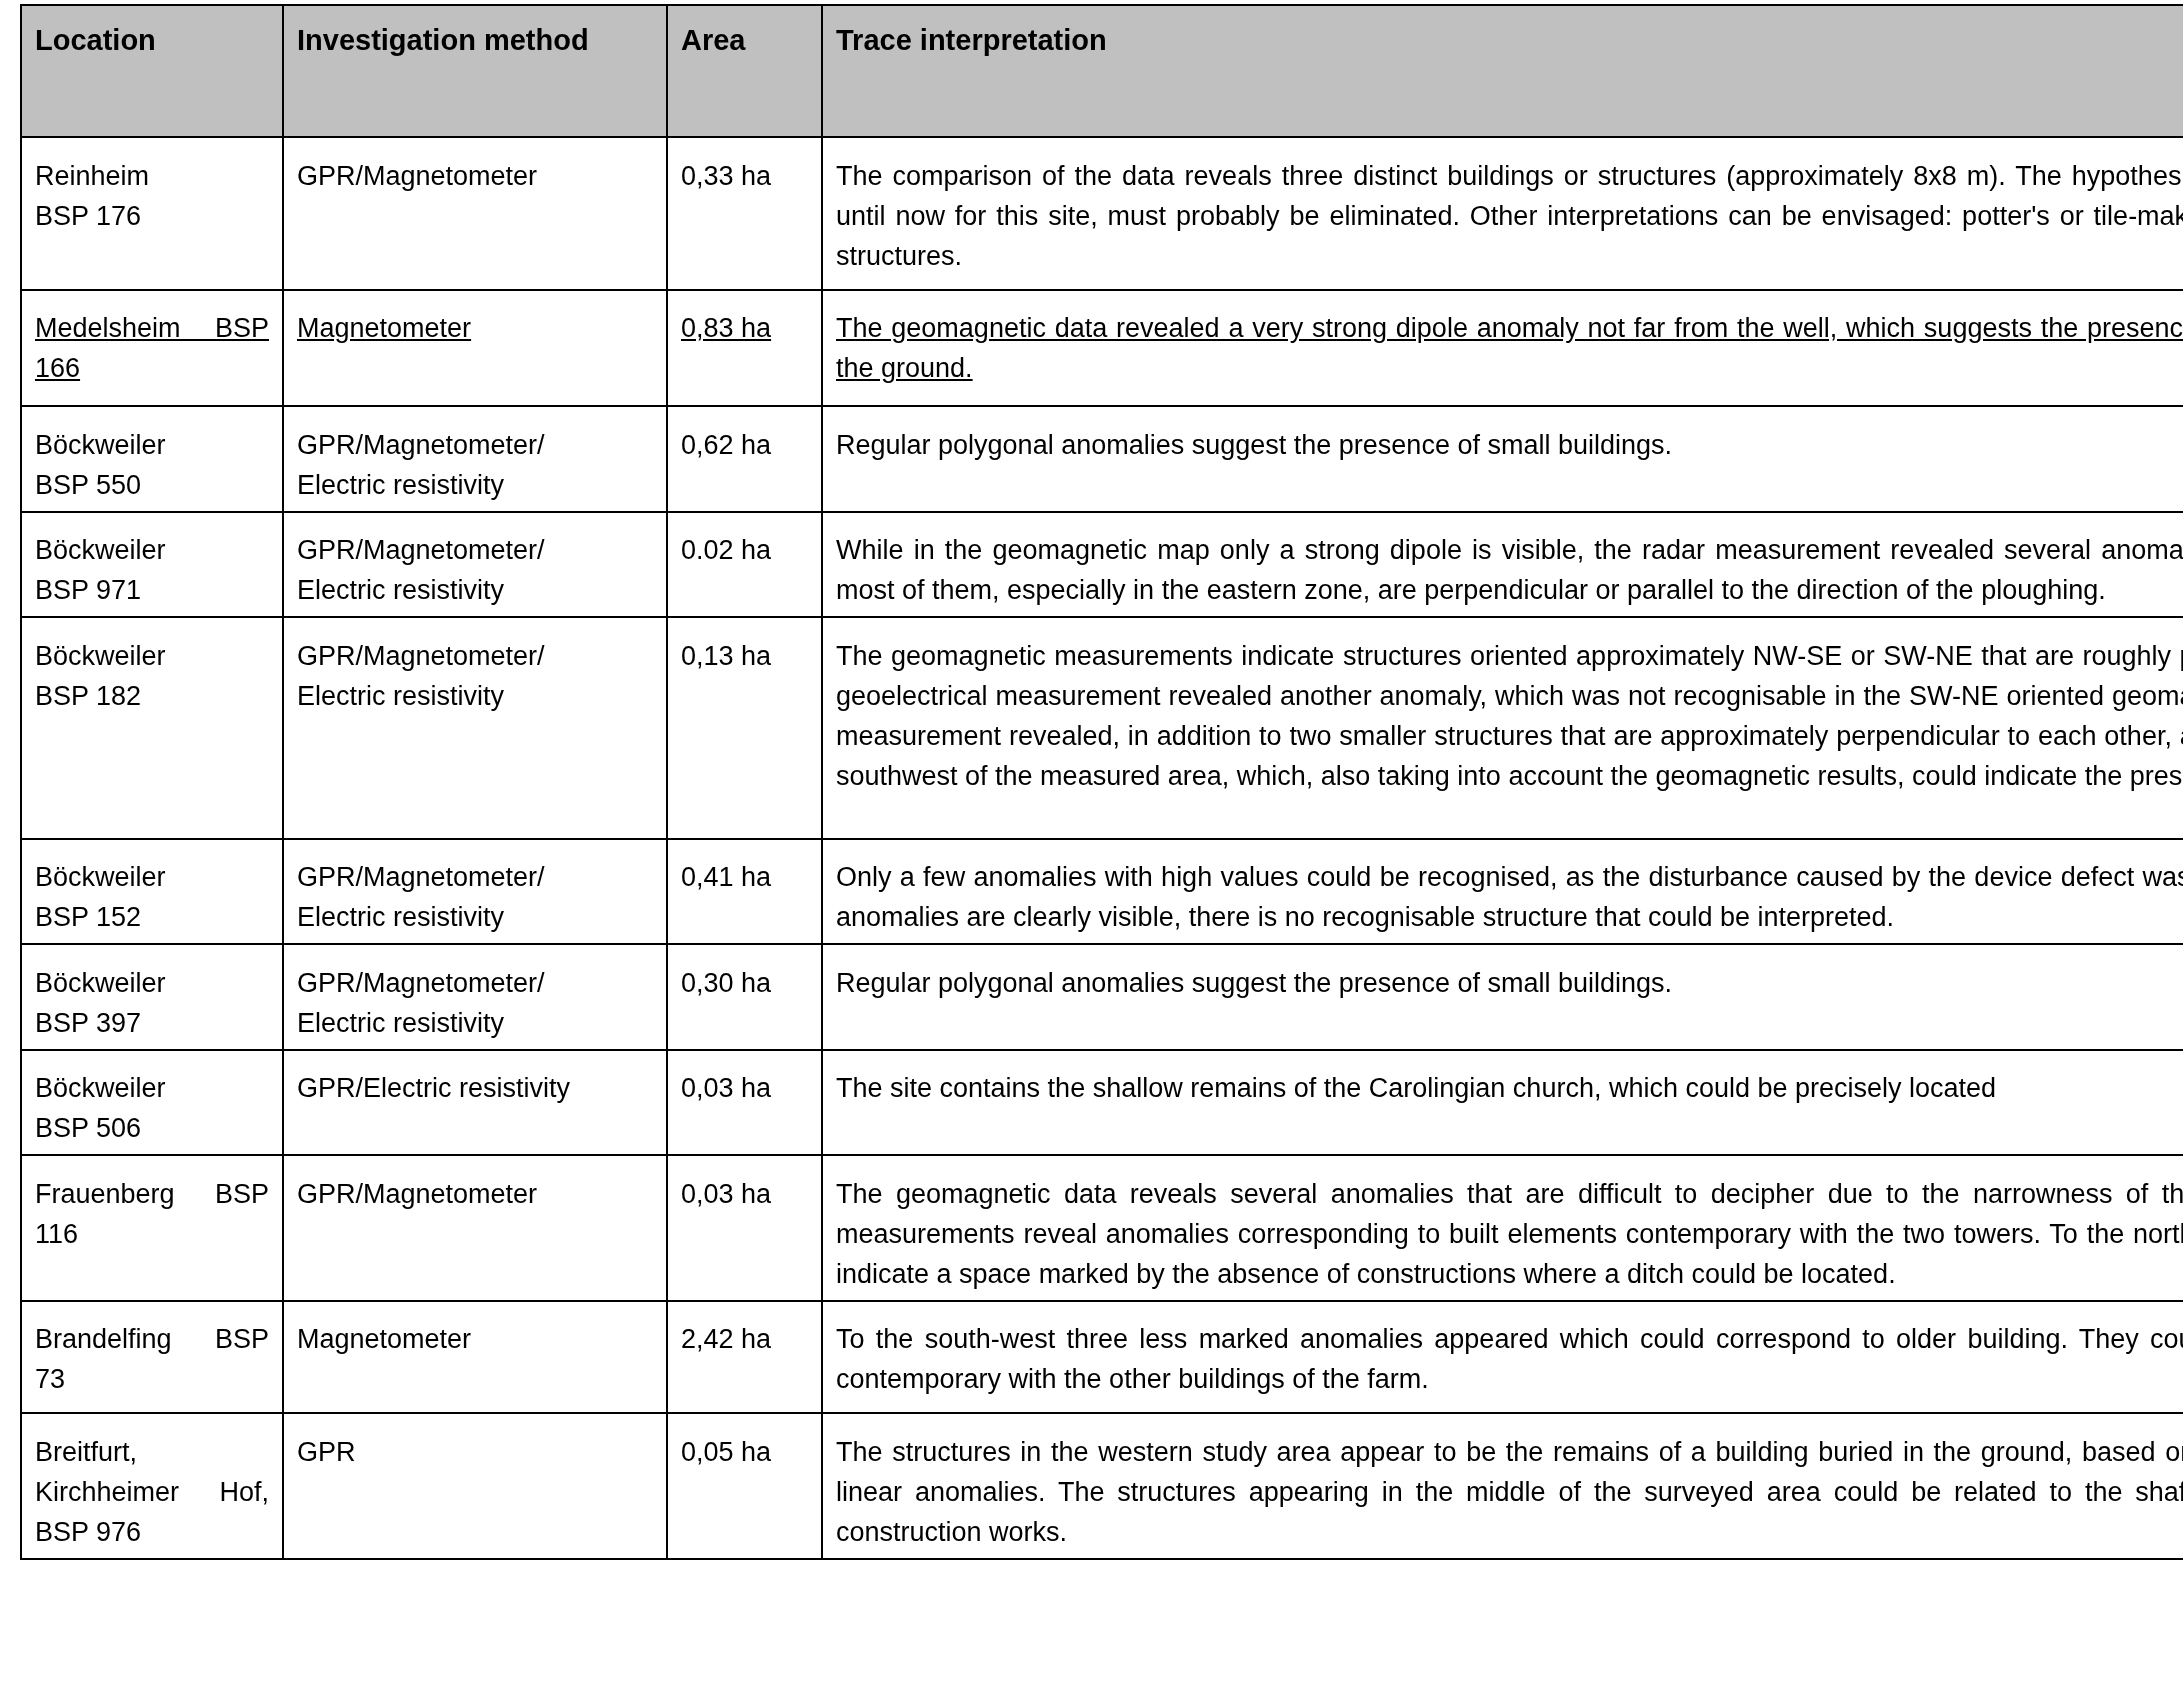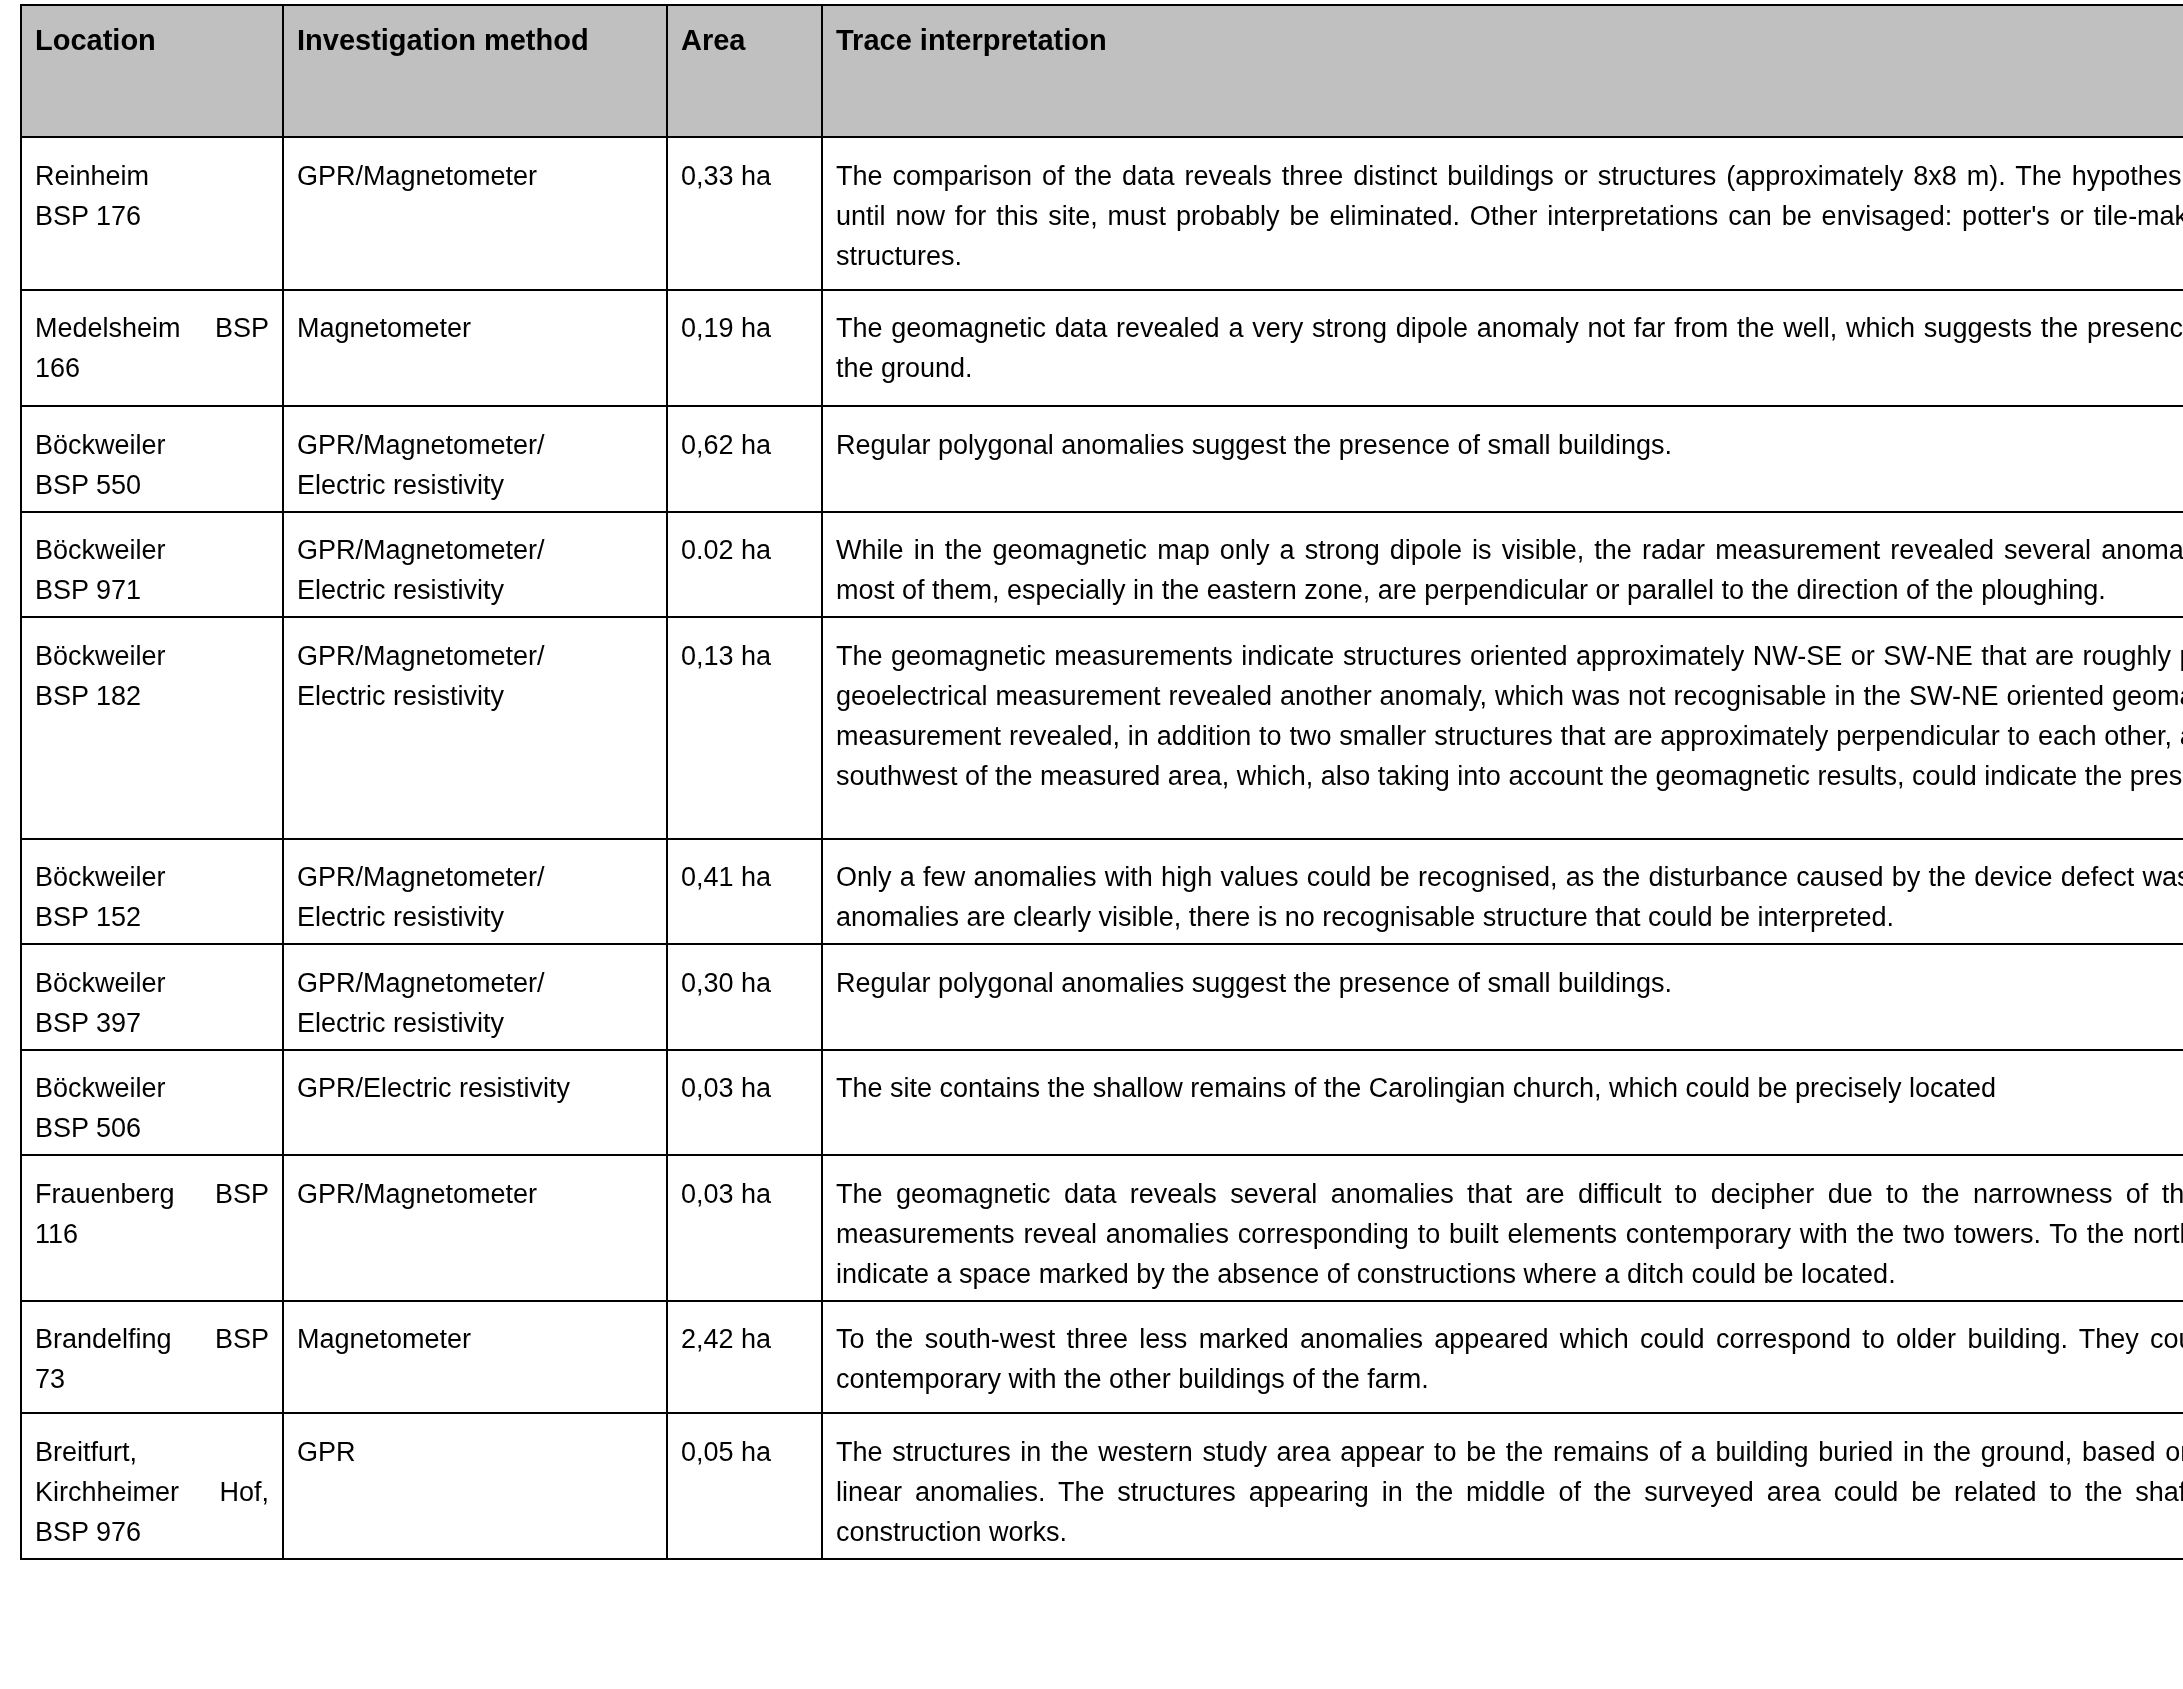--- a/index.html
+++ b/index.html
@@ -8,21 +8,21 @@
   table { position: absolute; left: 20px; top: 4.4px; width: 2565px;
           border-collapse: collapse; table-layout: fixed; }
   col.c1 { width: 262px; } col.c2 { width: 384px; } col.c3 { width: 155px; } col.c4 { width: 1764px; }
   th, td { border: 2.2px solid #000; vertical-align: top; padding: 0 13px; }
   th { background: #c0c0c0; font-weight: bold; font-size: 29px; text-align: left;
        height: 132px; padding-top: 15.7px; box-sizing: border-box; line-height: 1.25; }
   td { font-size: 27px; line-height: 40px; padding-top: 17.5px; padding-bottom: 6px; }
   td.interp { text-align: justify; }
   td.loc { text-align: justify; }
   tr.r1 td { height: 127px; }
-  tr.r2 td { height: 91px; }
+  tr.r2 td { height: 91px; text-decoration: underline; }
   tr.r3 td, tr.r4 td, tr.r6 td, tr.r7 td, tr.r8 td { height: 77px; }
   tr.r5 td { height: 196px; }
   tr.r9 td { height: 119px; border-radius: 29px; }
   tr.r10 td { height: 87px; margin-top: 12px; }
   tr.r11 td { height: 112px; }
   .line { display: block; }
 </style>
 </head>
 <body>
 
@@ -53,21 +53,21 @@
         <td>0,33 ha</td>
         <td class="interp">The comparison of the data reveals three distinct buildings or structures (approximately 8x8 m). The hypothesis of a rural settlement, retained until now for this site, must probably be eliminated. Other interpretations can be envisaged: potter's or tile-maker's kilns, sanctuary or funerary structures.</td>
       </tr>
       <tr class="r2">
         <td class="loc">
           <span class="line">Medelsheim BSP 166</span>
         </td>
         <td>
           <span class="line">Magnetometer</span>
         </td>
-        <td>0,19 ha</td>
+        <td>0,83 ha</td>
         <td class="interp">The geomagnetic data revealed a very strong dipole anomaly not far from the well, which suggests the presence of a massive metallic object in the ground.</td>
       </tr>
       <tr class="r3">
         <td class="loc">
           <span class="line">Böckweiler</span>
           <span class="line">BSP 550</span>
         </td>
         <td>
           <span class="line">GPR/Magnetometer/</span>
           <span class="line">Electric resistivity</span>

